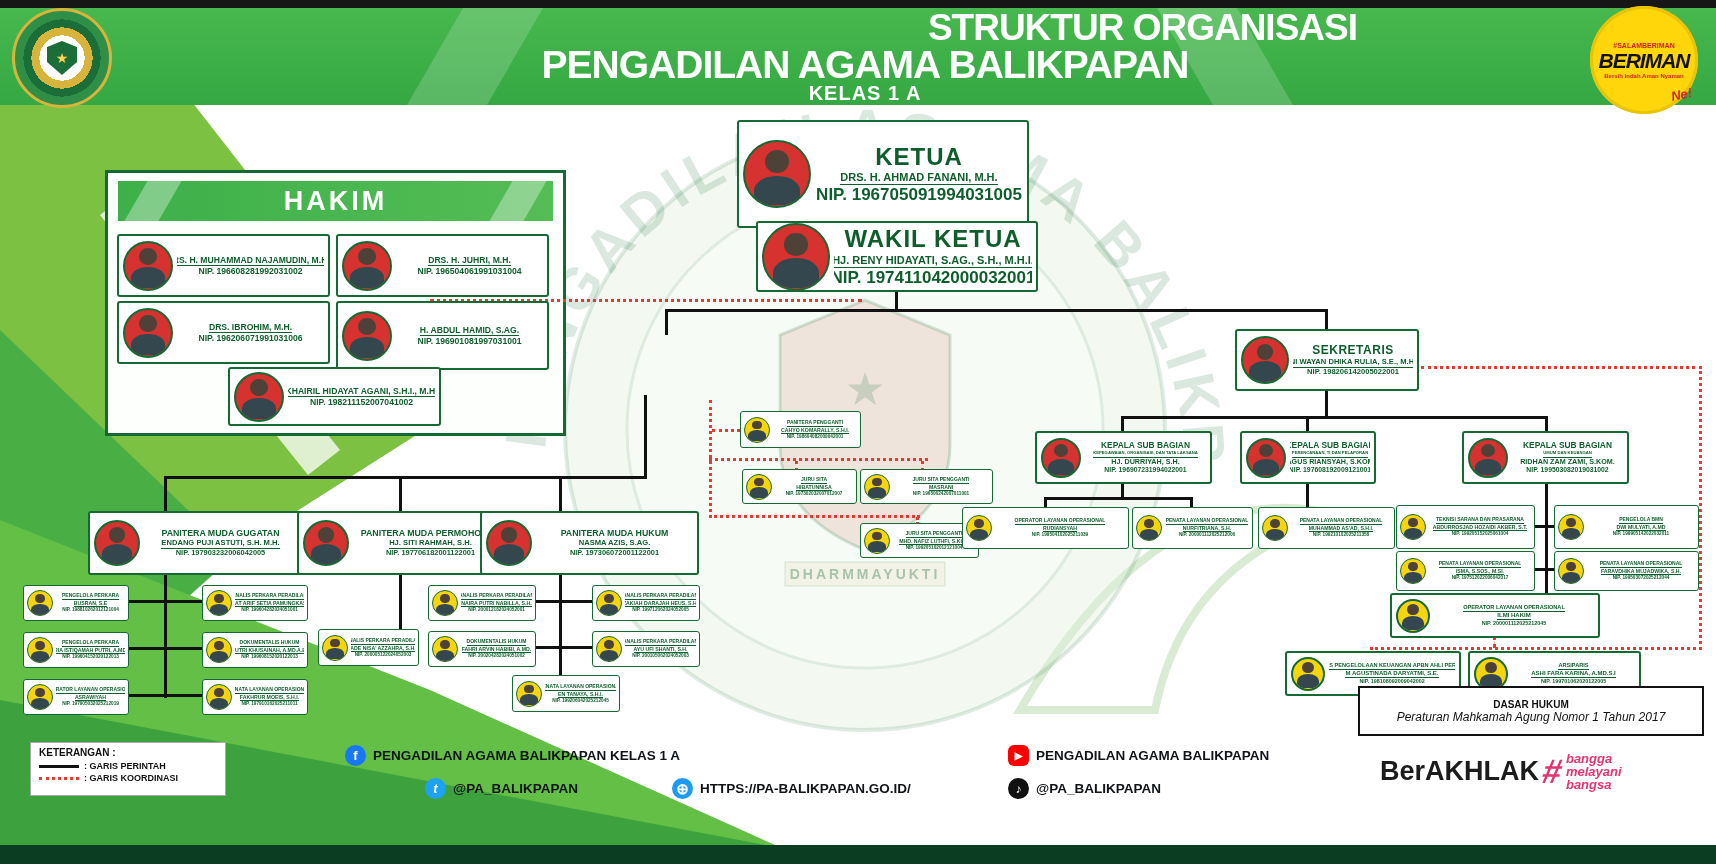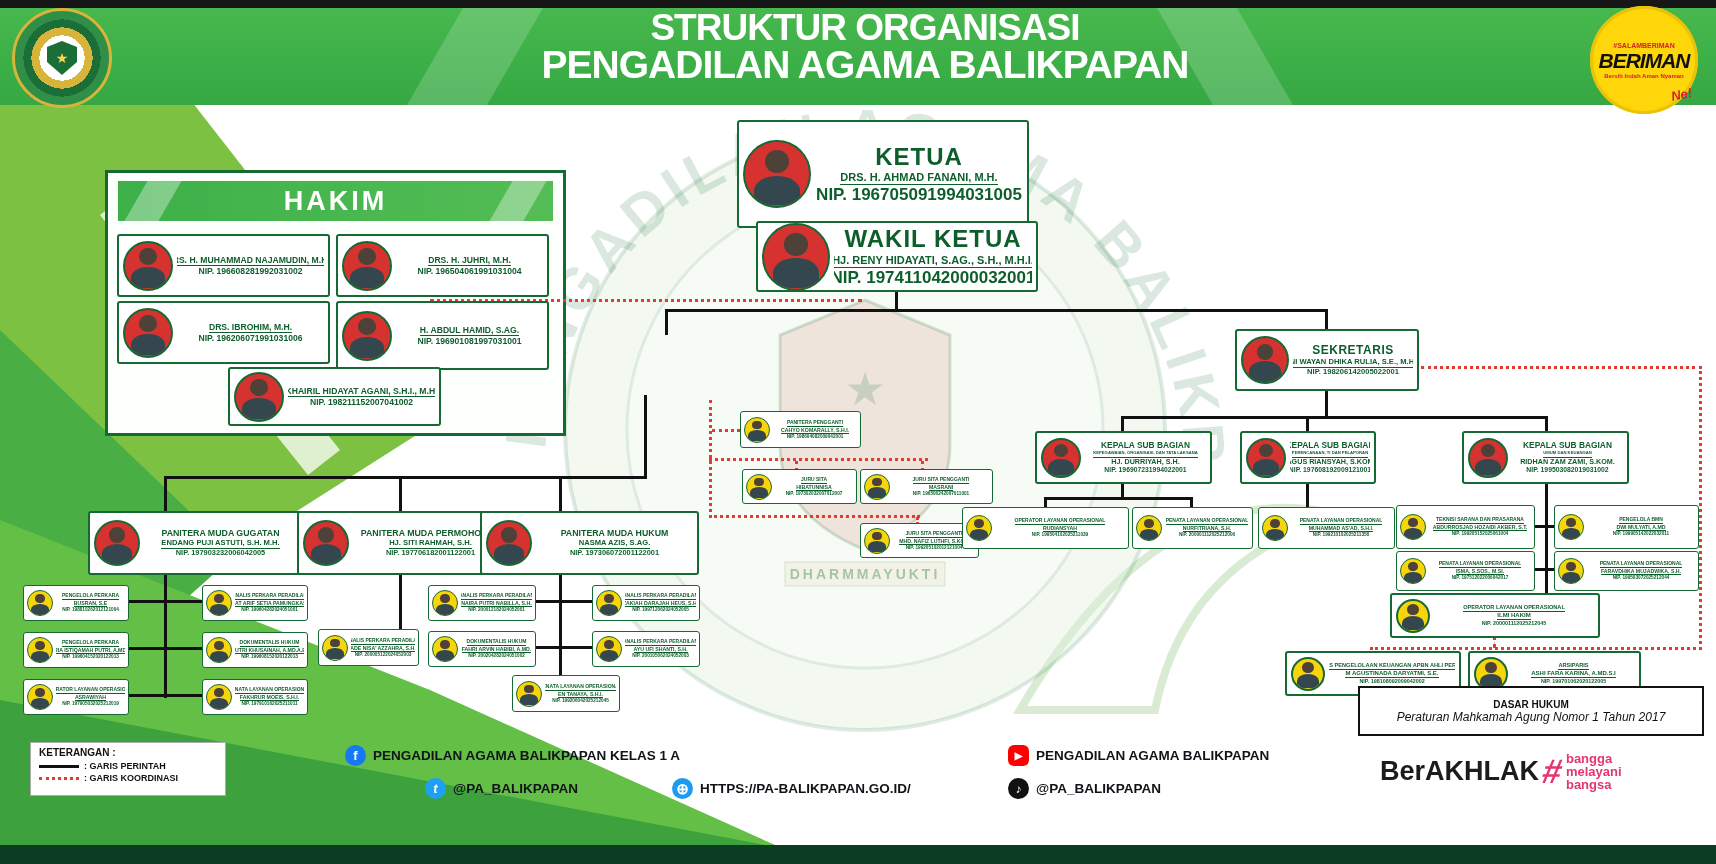--- a/index.html
+++ b/index.html
@@ -6,21 +6,21 @@
   .canvas{position:relative;width:1716px;height:864px;margin:0 auto;background:#ffffff;
     font-family:"Liberation Sans",sans-serif;overflow:hidden;}
   svg.bglayer{position:absolute;left:0;top:0;z-index:0;}
   .topstrip{position:absolute;left:0;top:0;width:1716px;height:8px;background:#161616;z-index:3;}
   .botstrip{position:absolute;left:0;top:845px;width:1716px;height:19px;background:#0b3d22;z-index:3;}
 
   
   .header{position:absolute;left:0;top:8px;width:1716px;height:97px;background:linear-gradient(180deg,#46b84d,#36a843);z-index:1;}
   .hstripe{position:absolute;top:0;bottom:0;width:80px;background:rgba(255,255,255,.18);}
   .title{position:absolute;left:373px;top:10px;width:984px;text-align:center;color:#fff;font-weight:bold;line-height:0.98;letter-spacing:-1px;z-index:2;}
-  .title .t1{font-size:37px;display:block;}
+  .title .t1{font-size:37px;display:block;text-align:right;}
   .title .t2{font-size:39px;display:block;}
   .title .t3{font-size:20px;display:block;letter-spacing:1px;}
 
   
   .seal{position:absolute;left:12px;top:8px;width:94px;height:94px;border-radius:50%;z-index:4;
     background:radial-gradient(circle,#ffffff 0 34%,#d9b43a 34% 46%,#1b6e38 46% 58%,#2f8f46 58% 100%);
     border:3px solid #d9b43a;display:flex;align-items:center;justify-content:center;}
   .seal .emb{width:30px;height:34px;background:#1b6e38;clip-path:polygon(50% 0,100% 18%,100% 62%,50% 100%,0 62%,0 18%);
     display:flex;align-items:center;justify-content:center;color:#ffd34d;font-size:14px;}
   .badge{position:absolute;left:1590px;top:6px;width:108px;height:108px;border-radius:50%;background:#ffd60a;z-index:4;
@@ -114,21 +114,21 @@
   
   .dasar{position:absolute;left:1358px;top:686px;width:342px;height:46px;background:#fff;border:2px solid #111;z-index:3;
     display:flex;flex-direction:column;align-items:center;justify-content:center;color:#111;}
   .dasar .dt{font-weight:bold;font-size:10px;}
   .dasar .db{font-style:italic;font-size:12px;}
 
   
   .berakhlak{position:absolute;left:1380px;top:752px;z-index:2;display:flex;align-items:center;gap:4px;}
   .berakhlak .brand{font-size:27px;font-weight:bold;color:#1c1c1c;}
   .berakhlak .hash{font-size:34px;font-weight:bold;color:#e3366f;transform:skewX(-12deg);line-height:.8;}
-  .berakhlak .tags{display:flex;flex-direction:column;line-height:1.0;color:#e3366f;font-weight:bold;font-size:13px;}
+  .berakhlak .tags{display:flex;flex-direction:column;line-height:1.0;color:#e3366f;font-weight:bold;font-size:13px;font-style:italic;}
 </style>
 </head>
 <body>
 
 <div class="canvas">
 
   <svg class="bglayer" width="1716" height="864" viewBox="0 0 1716 864">
     <polygon points="0,95 150,48 440,420 0,700" fill="#7dc143"></polygon>
     <polygon points="100,215 132,190 340,450 308,475" fill="#ffffff" opacity="0.75"></polygon>
     <polygon points="0,330 235,555 0,765" fill="#49ae43"></polygon>
@@ -154,20 +154,21 @@
 
   <div class="topstrip"></div>
 
   <div class="header">
     <span class="hstripe" style="left:435px;transform:skewX(-30deg);"></span>
     <span class="hstripe" style="left:1185px;transform:skewX(30deg);"></span>
   </div>
   <div class="title">
     <span class="t1">STRUKTUR ORGANISASI</span>
     <span class="t2">PENGADILAN AGAMA BALIKPAPAN</span>
+    <span class="t3">KELAS 1 A</span>
   </div>
 
   <div class="seal">
     <span class="emb">★</span>
   </div>
 
   <div class="badge">
     <span class="b-top">#SALAMBERIMAN</span>
     <span class="b-main">BERIMAN</span>
     <span class="b-sub">Bersih Indah Aman Nyaman</span>

